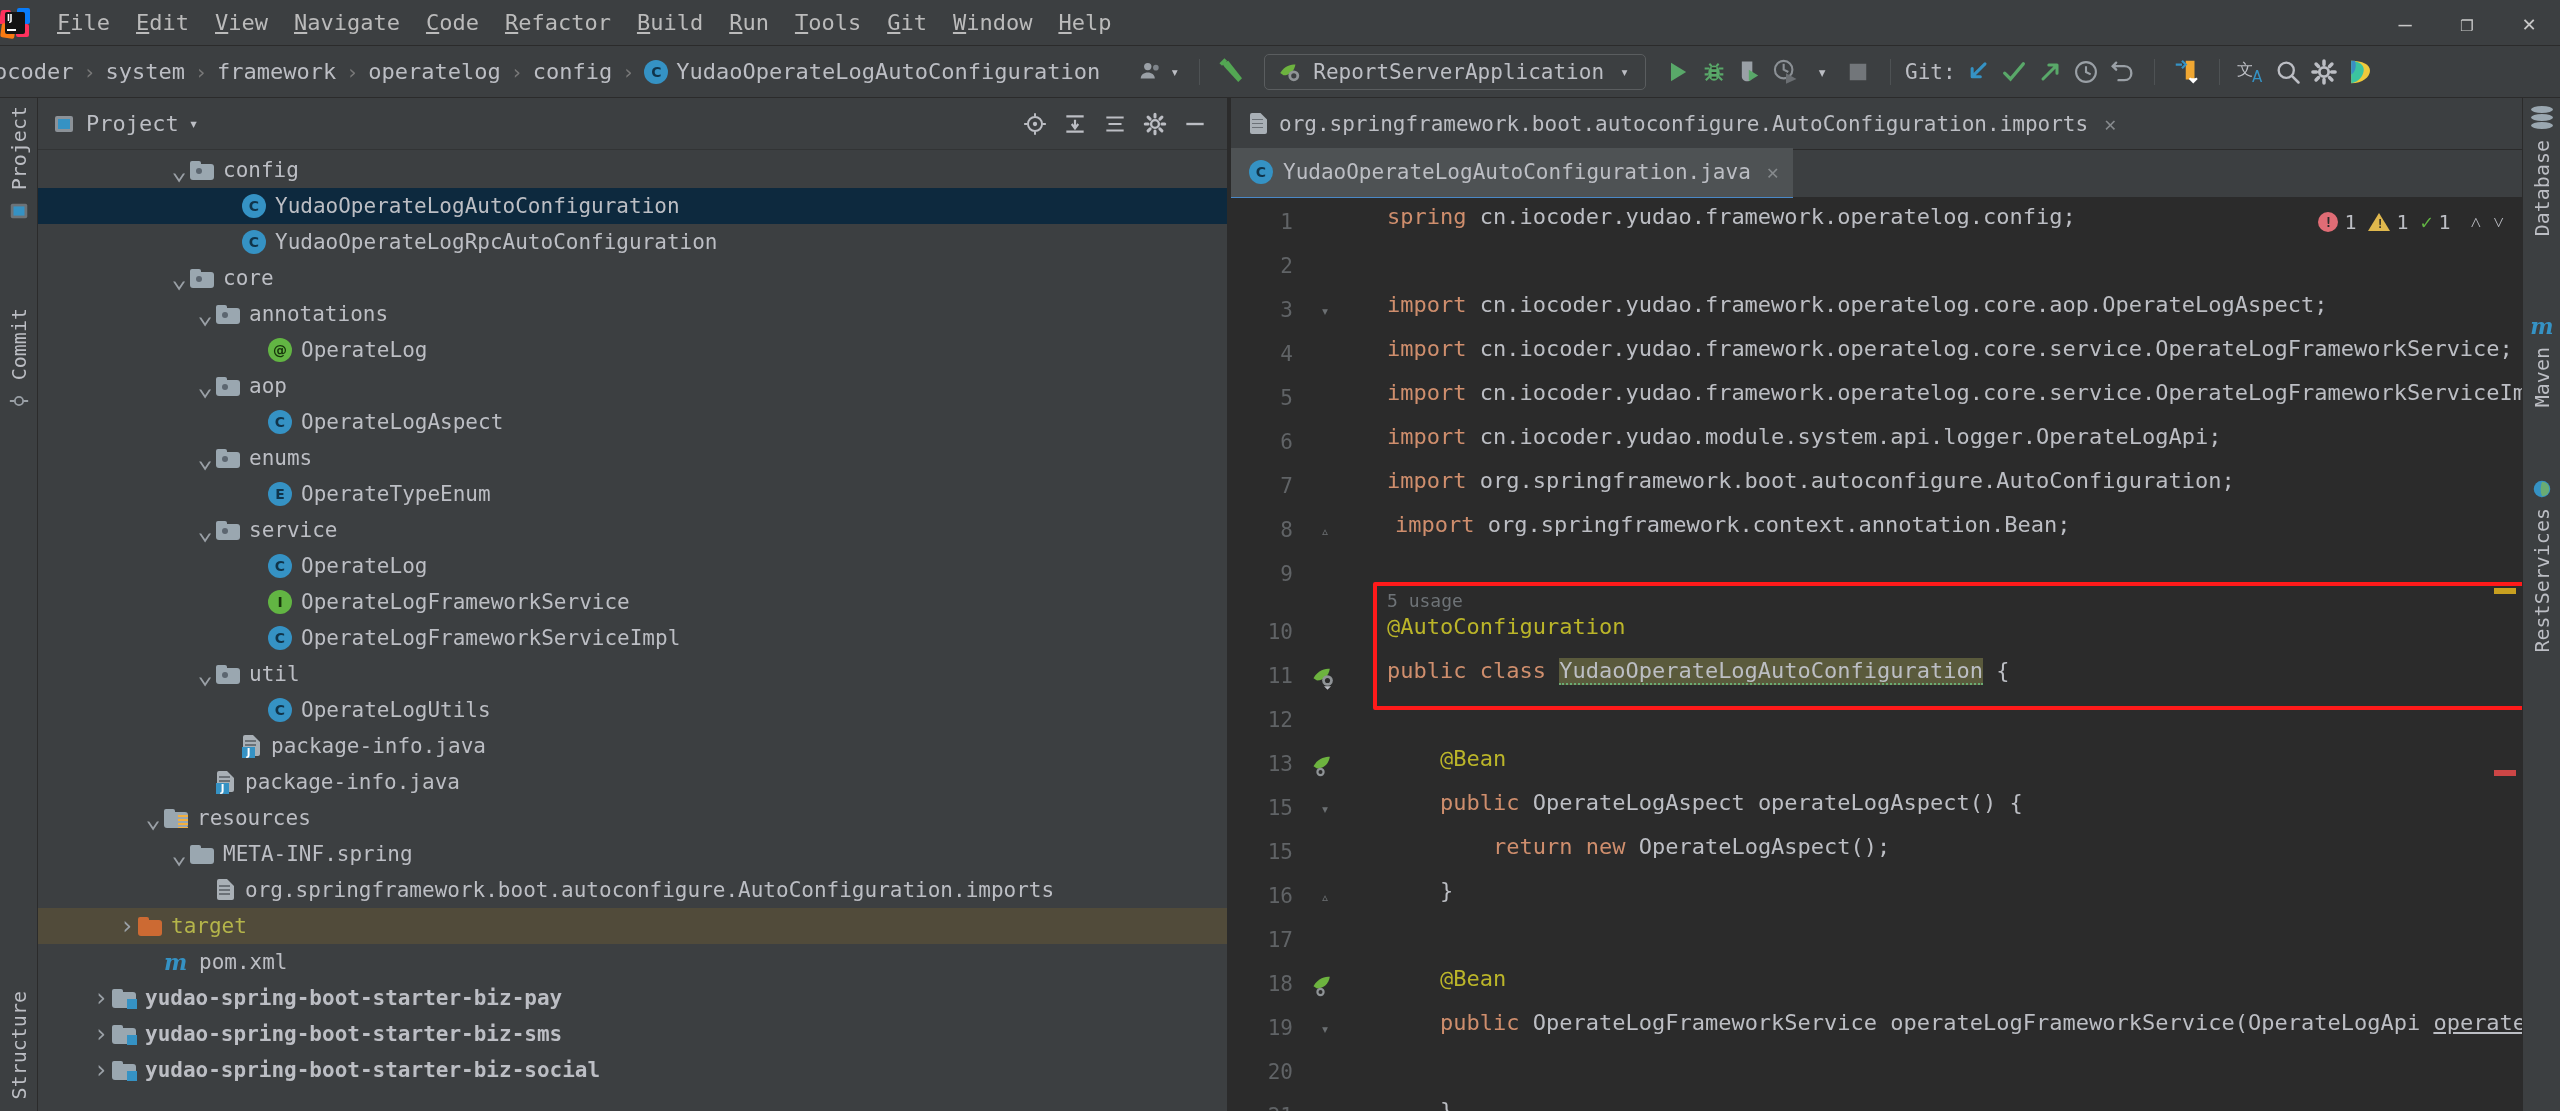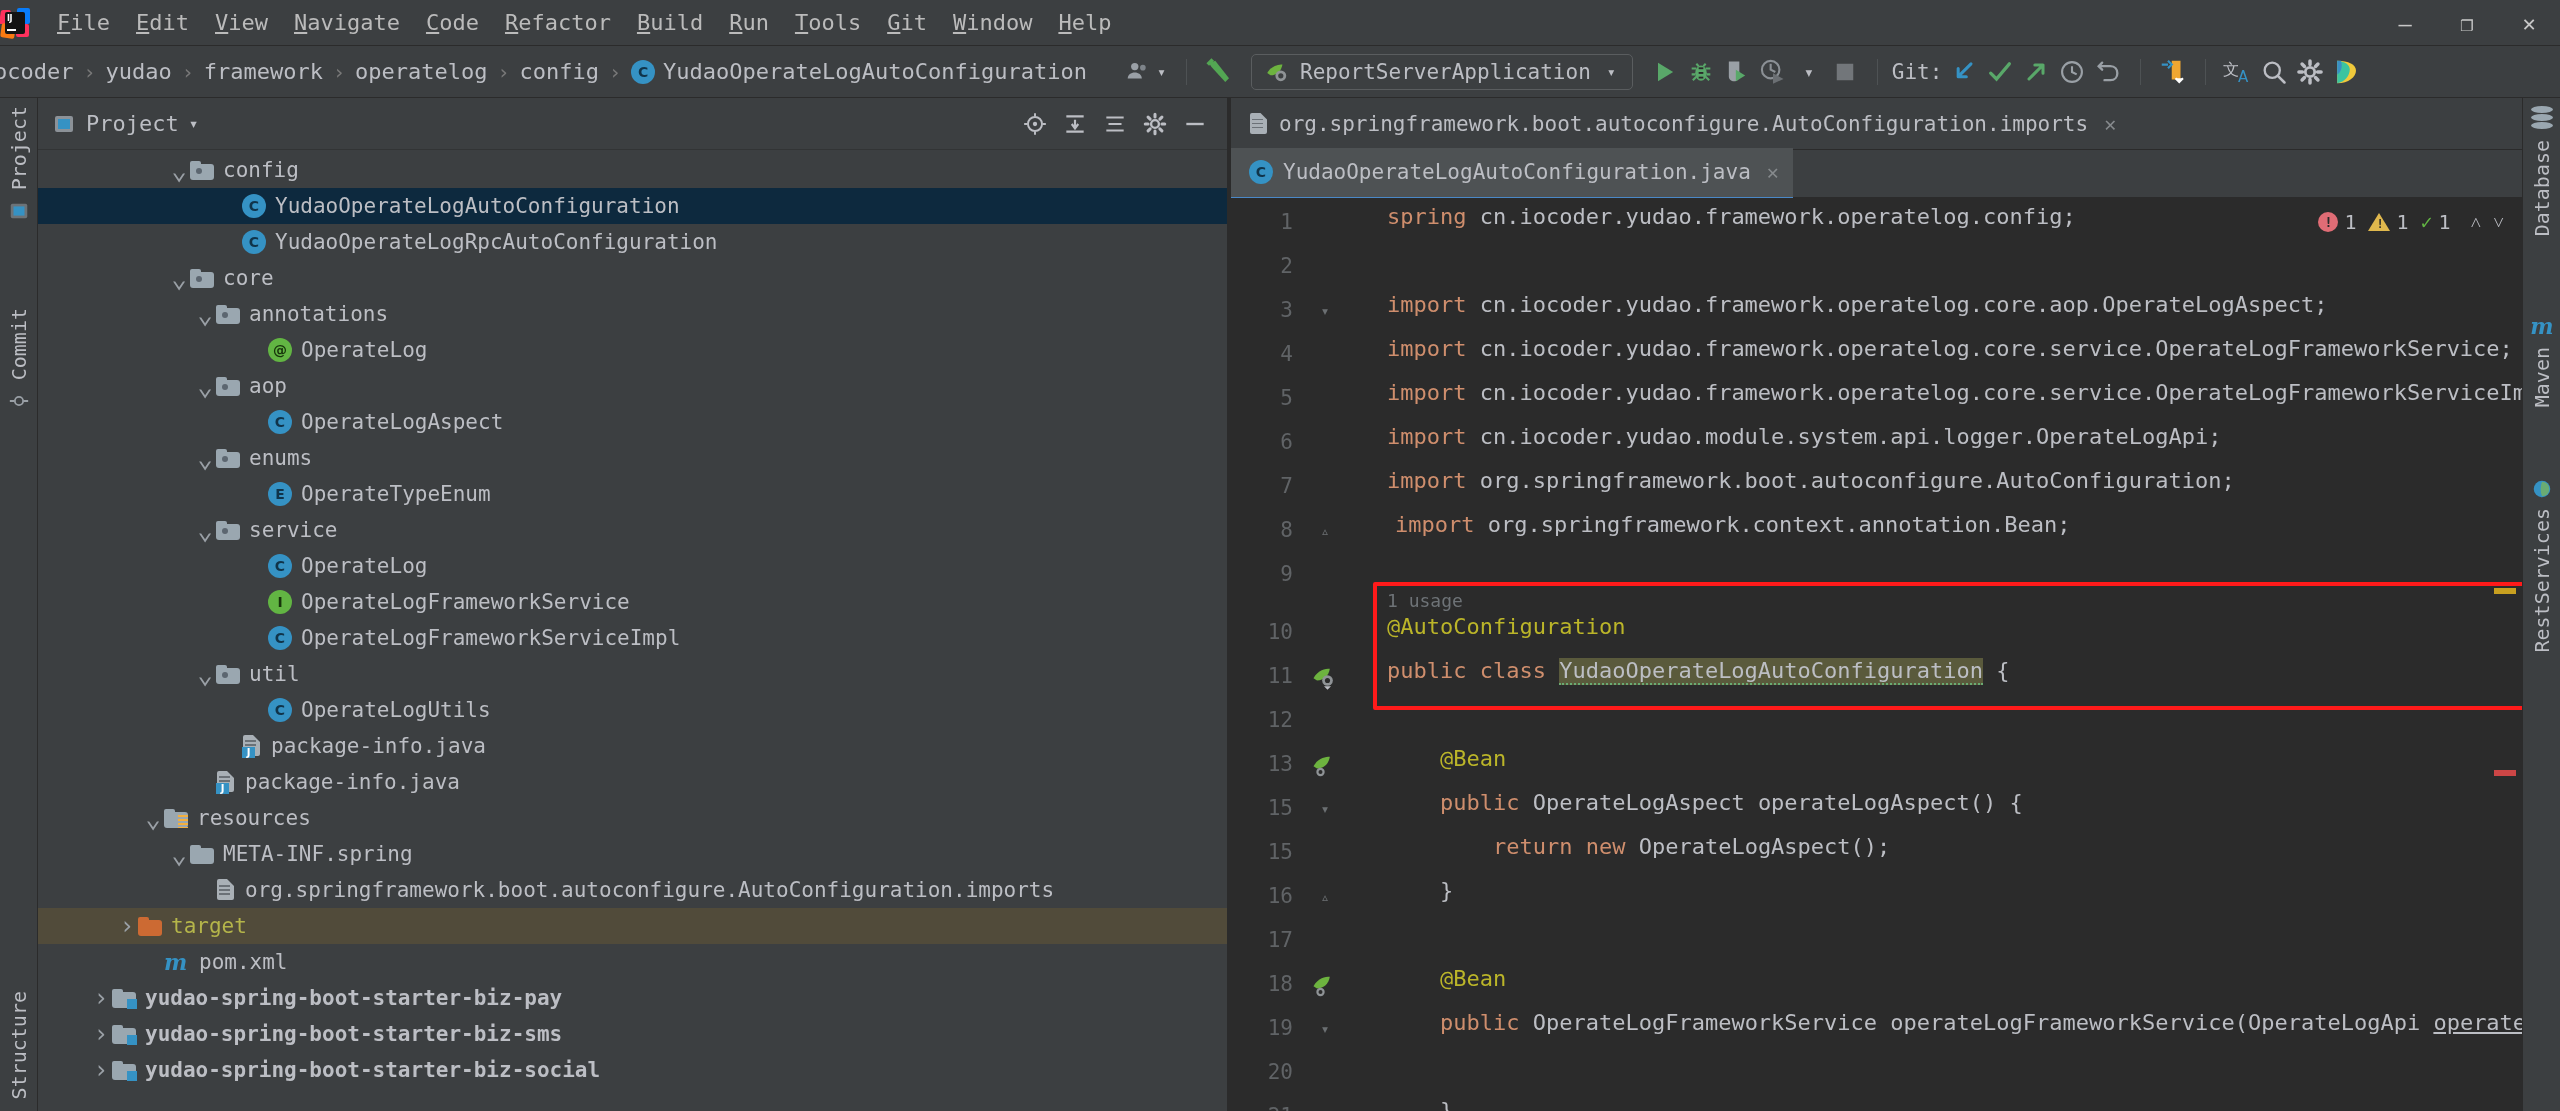--- a/index.html
+++ b/index.html
@@ -182,21 +182,21 @@
     </div>
   </div>
 
   <div class="navbar">
     <div class="crumbs" id="crumbs">
         <div class="crumb">
           <span>ocoder</span>
         </div>
         <span class="sep">›</span>
         <div class="crumb">
-          <span>yudao</span>
+          <span>system</span>
         </div>
         <span class="sep">›</span>
         <div class="crumb">
           <span>framework</span>
         </div>
         <span class="sep">›</span>
         <div class="crumb">
           <span>operatelog</span>
         </div>
         <span class="sep">›</span>
@@ -683,21 +683,21 @@
           <div class="redbox" id="redbox" style="left: 22px; right: auto; width: 1190px; top: 384px; height: 128px;"></div>
         <div class="cline" style="top: 8px; left: 36px;"><span class="kw">spring </span><span class="plain">cn.iocoder.yudao.framework.operatelog.config;</span></div>
             <div class="cline" style="top: 52px; left: 36px;"></div>
             <div class="cline" style="top: 96px; left: 36px;"><span class="kw">import </span><span class="plain">cn.iocoder.yudao.framework.operatelog.core.aop.</span><span class="plain">OperateLogAspect</span><span class="plain">;</span></div>
             <div class="cline" style="top: 140px; left: 36px;"><span class="kw">import </span><span class="plain">cn.iocoder.yudao.framework.operatelog.core.service.</span><span class="plain">OperateLogFrameworkService</span><span class="plain">;</span></div>
             <div class="cline" style="top: 184px; left: 36px;"><span class="kw">import </span><span class="plain">cn.iocoder.yudao.framework.operatelog.core.service.</span><span class="plain">OperateLogFrameworkServiceImpl</span></div>
             <div class="cline" style="top: 228px; left: 36px;"><span class="kw">import </span><span class="plain">cn.iocoder.yudao.module.system.api.logger.</span><span class="plain">OperateLogApi</span><span class="plain">;</span></div>
             <div class="cline" style="top: 272px; left: 36px;"><span class="kw">import </span><span class="plain">org.springframework.boot.autoconfigure.</span><span class="cls">AutoConfiguration</span><span class="plain">;</span></div>
             <div class="cline" style="top: 316px; left: 44px;"><span class="kw">import </span><span class="plain">org.springframework.context.annotation.</span><span class="cls">Bean</span><span class="plain">;</span></div>
             <div class="cline" style="top: 360px; left: 36px;"></div>
-            <div class="cline usage" style="top: 392px; left: 36px;">1 usage</div>
+            <div class="cline usage" style="top: 392px; left: 36px;">5 usage</div>
             <div class="cline" style="top: 418px; left: 36px;"><span class="ann">@AutoConfiguration</span></div>
             <div class="cline" style="top: 462px; left: 36px;"><span class="kw">public class </span><span class="cls hl-ident squiggle">YudaoOperateLogAutoConfiguration</span><span class="plain"> {</span></div>
             <div class="cline" style="top: 506px; left: 36px;"></div>
             <div class="cline" style="top: 550px; left: 36px;"><span class="ann">    @Bean</span></div>
             <div class="cline" style="top: 594px; left: 36px;"><span class="kw">    public </span><span class="plain">OperateLogAspect </span><span class="cls">operateLogAspect</span><span class="plain">() {</span></div>
             <div class="cline" style="top: 638px; left: 36px;"><span class="kw">        return new </span><span class="plain">OperateLogAspect();</span></div>
             <div class="cline" style="top: 682px; left: 36px;"><span class="plain">    }</span></div>
             <div class="cline" style="top: 726px; left: 36px;"></div>
             <div class="cline" style="top: 770px; left: 36px;"><span class="ann">    @Bean</span></div>
             <div class="cline" style="top: 814px; left: 36px;"><span class="kw">    public </span><span class="plain">OperateLogFrameworkService </span><span class="cls">operateLogFrameworkService</span><span class="plain">(OperateLogApi </span><span class="plain" style="text-decoration: underline;">operateLogApi</span></div>

